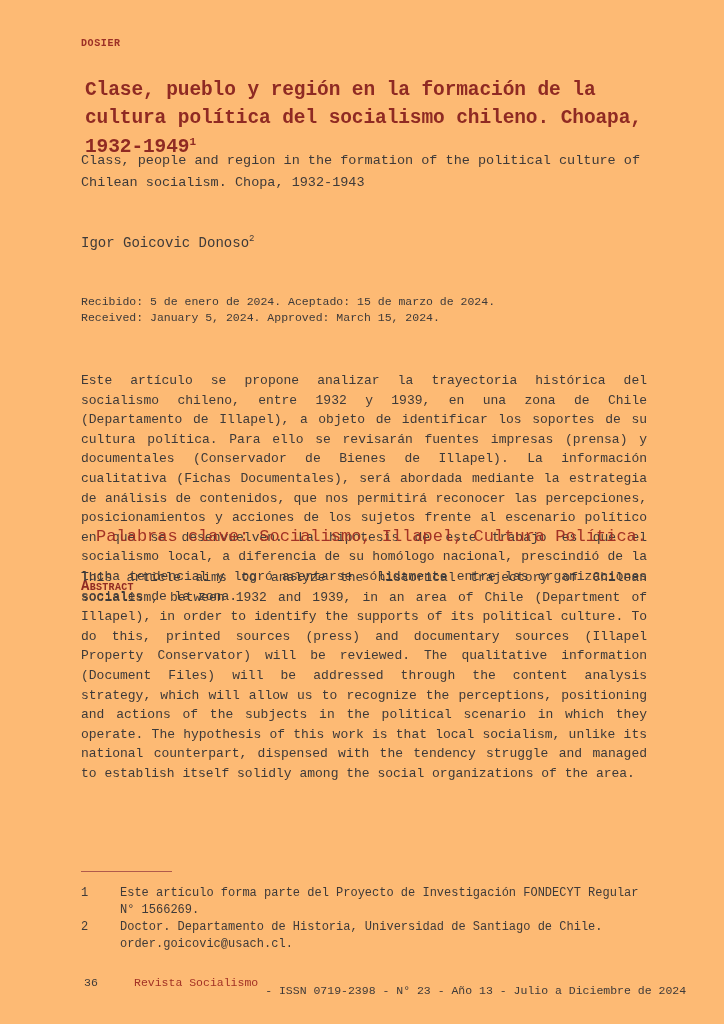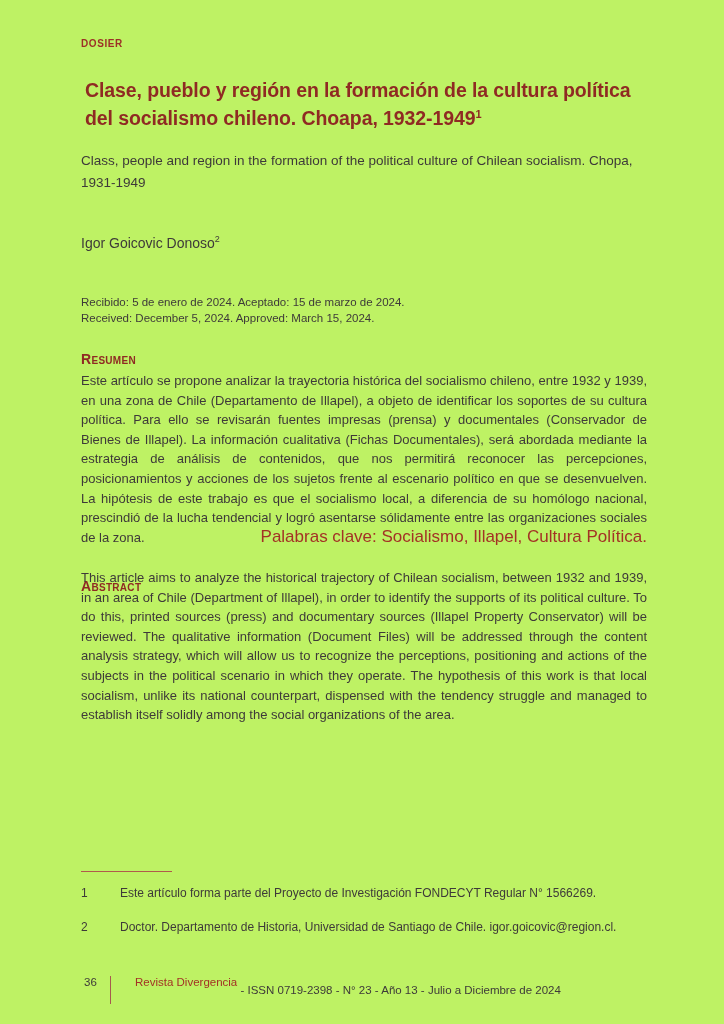--- a/index.html
+++ b/index.html
@@ -4,22 +4,22 @@
 <style>
   html, body {
     margin: 0;
     padding: 0;
     background: #ffffff;
   }
   .page {
     position: relative;
     width: 724px;
     height: 1024px;
-    background: #bef264;
-    font-family: Liberation Sans, sans-serif;
+    background: #fdba74;
+    font-family: Liberation Mono, monospace;
     color: #3e3a39;
     overflow: hidden;
   }
   .sec {
     position: absolute;
     left: 81px;
     width: 566px;
   }
   .dosier {
     top: 38px;
@@ -139,54 +139,53 @@
 <body>
 
 <div class="page">
 
   <div class="sec dosier">DOSIER</div>
 
   <h1 class="sec title">
     <span>Clase, pueblo y región en la formación de la cultura política del socialismo chileno. Choapa, 1932-1949</span><sup>1</sup>
   </h1>
 
-  <div class="sec subtitle">Class, people and region in the formation of the political culture of Chilean socialism. Chopa, 1931-1949</div>
+  <div class="sec subtitle">Class, people and region in the formation of the political culture of Chilean socialism. Chopa, 1932-1943</div>
 
   <div class="sec author">
     <span>Igor Goicovic Donoso</span><sup>2</sup>
   </div>
 
   <div class="sec dates">
     <div>Recibido: 5 de enero de 2024. Aceptado: 15 de marzo de 2024.</div>
-    <div>Received: December 5, 2024. Approved: March 15, 2024.</div>
+    <div>Received: January 5, 2024. Approved: March 15, 2024.</div>
   </div>
 
-  <h2 class="sec sec-heading resumen-heading">Resumen</h2>
 
   <div class="sec body-par resumen-body">Este artículo se propone analizar la trayectoria histórica del socialismo chileno, entre 1932 y 1939, en una zona de Chile (Departamento de Illapel), a objeto de identificar los soportes de su cultura política. Para ello se revisarán fuentes impresas (prensa) y documentales (Conservador de Bienes de Illapel). La información cualitativa (Fichas Documentales), será abordada mediante la estrategia de análisis de contenidos, que nos permitirá reconocer las percepciones, posicionamientos y acciones de los sujetos frente al escenario político en que se desenvuelven. La hipótesis de este trabajo es que el socialismo local, a diferencia de su homólogo nacional, prescindió de la lucha tendencial y logró asentarse sólidamente entre las organizaciones sociales de la zona.</div>
 
   <div class="sec keywords-line palabras-clave">Palabras clave: Socialismo, Illapel, Cultura Política.</div>
 
   <h2 class="sec sec-heading abstract-heading">Abstract</h2>
 
   <div class="sec body-par abstract-body">This article aims to analyze the historical trajectory of Chilean socialism, between 1932 and 1939, in an area of Chile (Department of Illapel), in order to identify the supports of its political culture. To do this, printed sources (press) and documentary sources (Illapel Property Conservator) will be reviewed. The qualitative information (Document Files) will be addressed through the content analysis strategy, which will allow us to recognize the perceptions, positioning and actions of the subjects in the political scenario in which they operate. The hypothesis of this work is that local socialism, unlike its national counterpart, dispensed with the tendency struggle and managed to establish itself solidly among the social organizations of the area.</div>
 
 
   <div class="sec fn-divider"></div>
 
   <div class="sec footnote footnote-1">
     <span class="fn-num">1</span>
     <span class="fn-text">Este artículo forma parte del Proyecto de Investigación FONDECYT Regular N° 1566269.</span>
   </div>
 
   <div class="sec footnote footnote-2">
     <span class="fn-num">2</span>
-    <span class="fn-text">Doctor. Departamento de Historia, Universidad de Santiago de Chile. igor.goicovic@region.cl.</span>
+    <span class="fn-text">Doctor. Departamento de Historia, Universidad de Santiago de Chile. order.goicovic@usach.cl.</span>
   </div>
 
   <div class="sec footer">
     <span class="page-num">36</span>
     <span class="footer-rule"></span>
-    <span class="journal-name">Revista Divergencia</span>
+    <span class="journal-name">Revista Socialismo</span>
     <span class="issue-info"> - ISSN 0719-2398 - N° 23 - Año 13 - Julio a Diciembre de 2024</span>
   </div>
 
 </div>
 
 </body></html>

